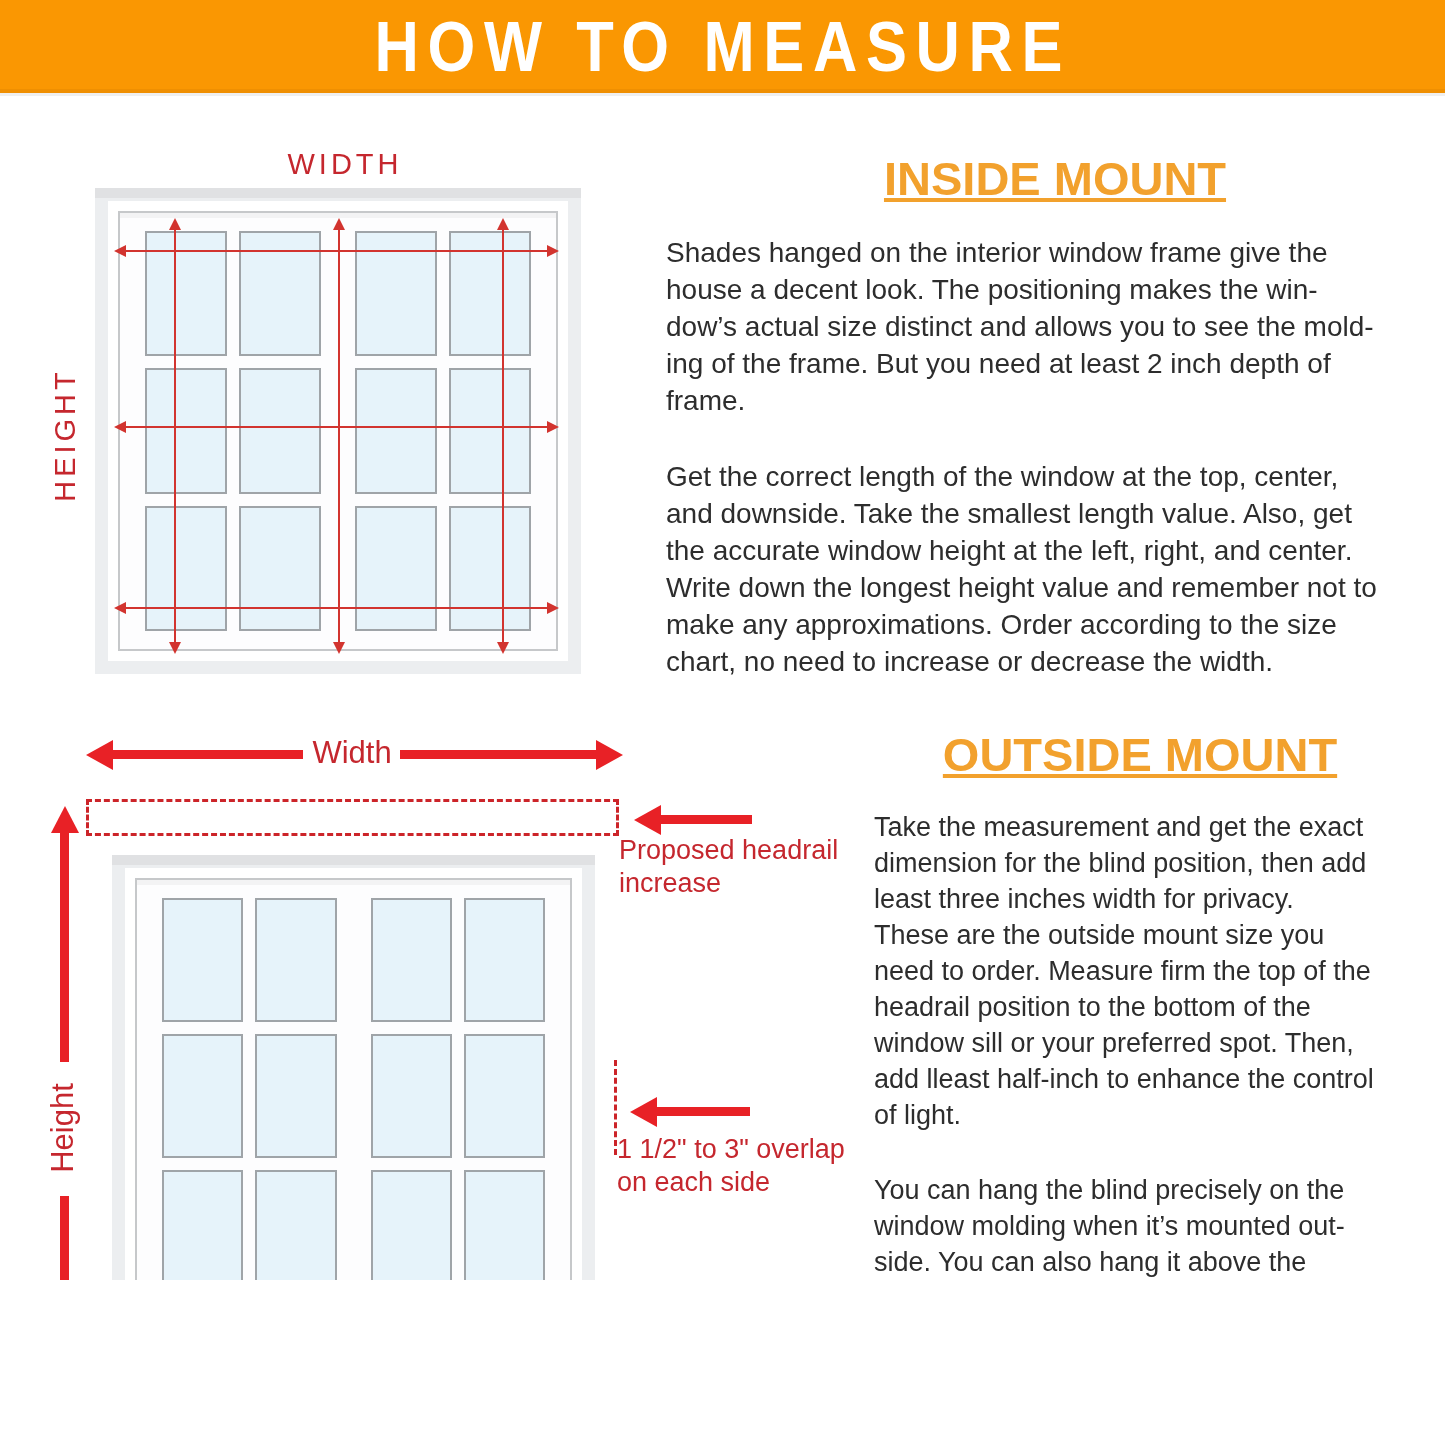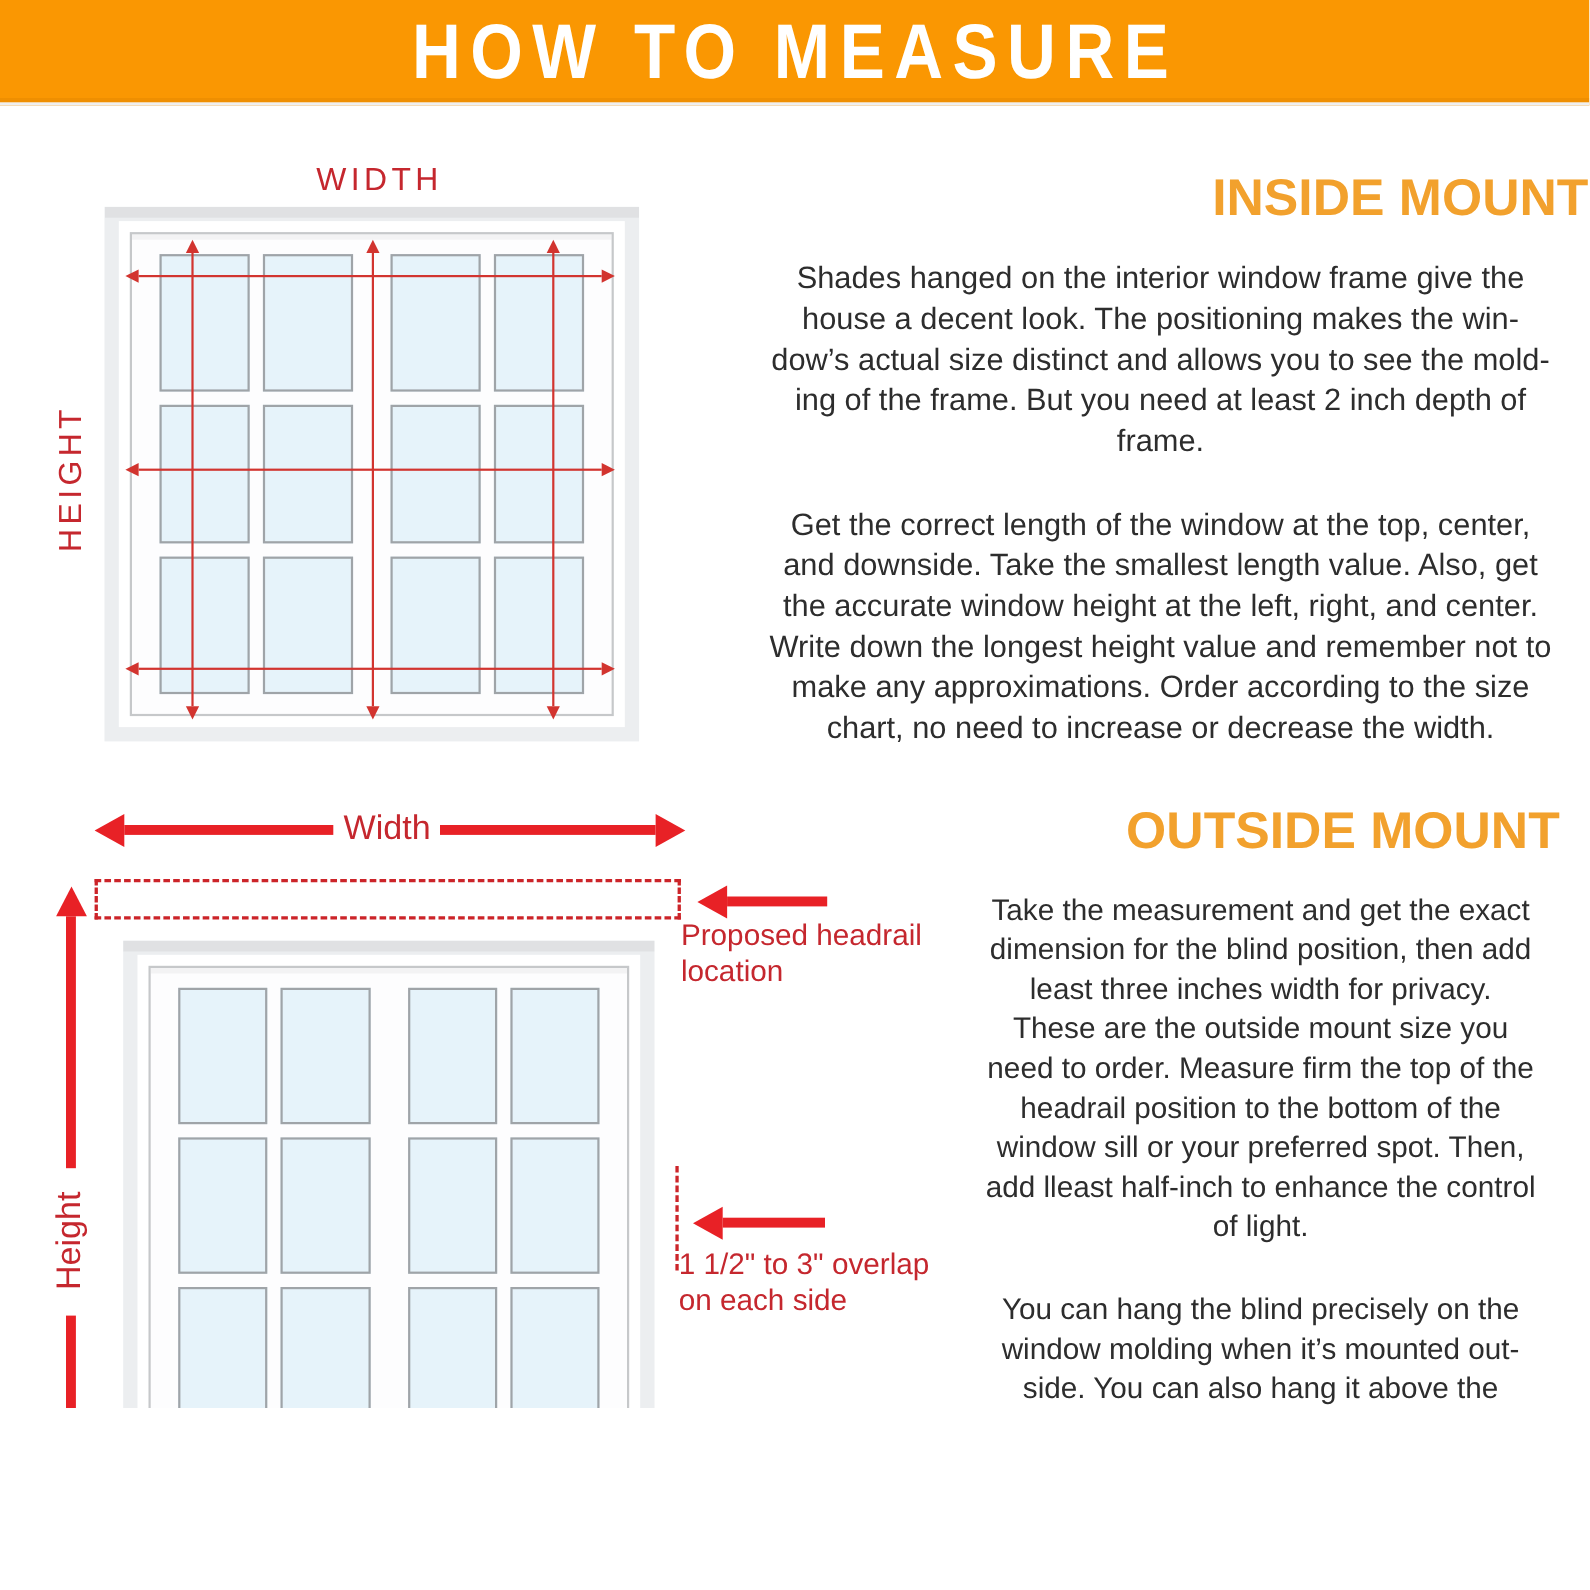--- a/index.html
+++ b/index.html
@@ -26,22 +26,22 @@
     background:var(--banner-orange);
     box-shadow:inset 0 -4px 0 rgba(190,110,0,.18);
     border-bottom:3px solid #efefef;
     display:flex;align-items:center;justify-content:center;
   }
   #banner h1{
     margin:0;color:#ffffff;font-size:64px;font-weight:700;letter-spacing:9px;
     transform:scale(.96,1.1);white-space:nowrap;
   }
   
-  .para{white-space:pre-line;color:var(--text-dark);margin:0;text-align:center;}
-  .mount-head{color:var(--heading-orange);font-weight:700;text-align:right;margin:0;}
+  .para{white-space:pre-line;color:var(--text-dark);margin:0;}
+  .mount-head{color:var(--heading-orange);font-weight:700;text-align:center;margin:0;text-decoration:underline;}
   #inside-col{position:absolute;left:666px;top:150px;width:778px;}
   #inside-col .mount-head{font-size:47px;line-height:57px;margin-bottom:27px;}
   #inside-col .para{font-size:28px;line-height:37px;margin-bottom:39px;}
   #outside-col{position:absolute;left:862px;top:702px;width:556px;}
   #outside-col .mount-head{font-size:47px;line-height:57px;margin-bottom:26px;margin-top:24px;}
   #outside-col .para{font-size:27px;line-height:36px;margin-bottom:39px;padding-left:12px;}
   
   .dim-label{position:absolute;color:var(--label-red);white-space:nowrap;}
   .rot{transform:translate(-50%,-50%) rotate(-90deg);}
   #top-width-label{left:345px;top:148px;transform:translateX(-50%);font-size:29px;letter-spacing:4px;}
@@ -168,21 +168,21 @@
 chart, no need to increase or decrease the width.</p>
   </section>
 
   <div id="width-arrow-left" class="thick-h hl"></div>
   <div id="bottom-width-label" class="dim-label">Width</div>
   <div id="width-arrow-right" class="thick-h hr"></div>
 
   <div id="headrail-rect"></div>
   <div id="headrail-arrow" class="thick-h hl"></div>
   <div id="headrail-label" class="red-label">Proposed headrail
-location</div>
+increase</div>
 
   <div id="height-arrow-up" class="thick-v hu"></div>
   <div id="bottom-height-label" class="dim-label rot">Height</div>
   <div id="height-arrow-down" class="thick-v hd"></div>
 
   <div id="window2" class="window">
     <div class="win-f2">
       <div class="win-f3">
         <div class="sash-row">
           <div class="sash">

